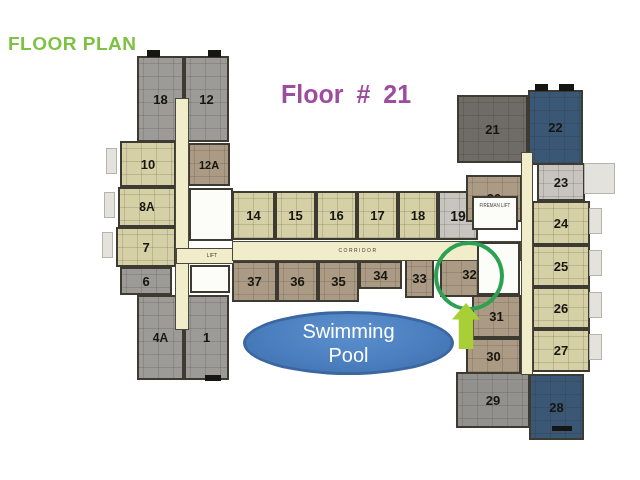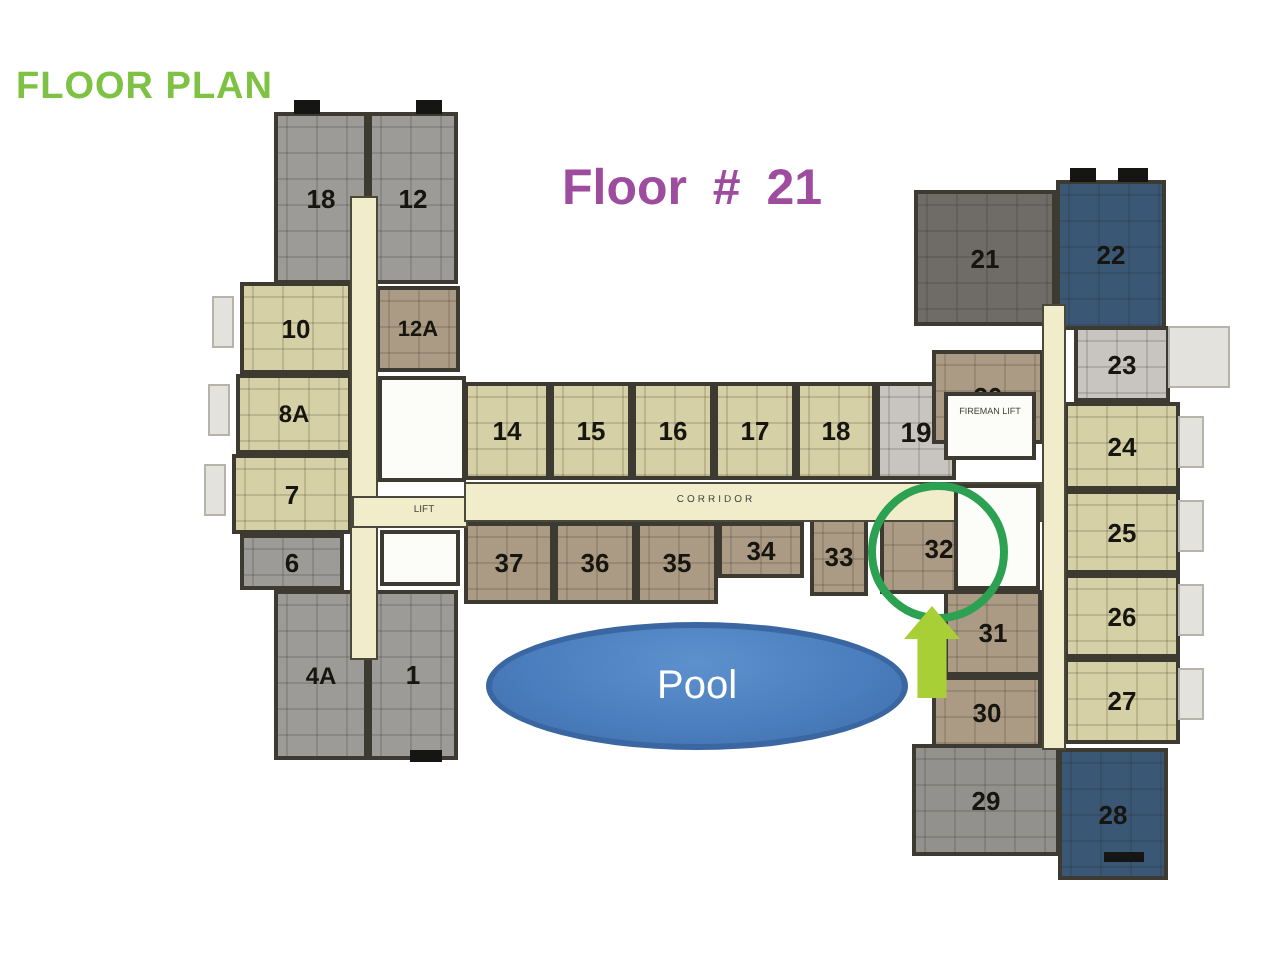--- a/index.html
+++ b/index.html
@@ -89,18 +89,19 @@
     <div class="rect balcony" style="left: 106px; top: 148px; width: 11px; height: 26px;"></div>
     <div class="rect balcony" style="left: 104px; top: 192px; width: 11px; height: 26px;"></div>
     <div class="rect balcony" style="left: 102px; top: 232px; width: 11px; height: 26px;"></div>
     <div class="label-tiny" style="left: 190px; top: 252px; width: 44px; font-size: 5px;">LIFT</div>
     <div class="label-tiny" style="left: 322px; top: 247px; width: 72px; font-size: 5px; letter-spacing: 1.5px;">CORRIDOR</div>
     <div class="label-tiny" style="left: 474px; top: 203px; width: 42px; font-size: 4.5px;">FIREMAN LIFT</div>
     <div class="title-green">FLOOR PLAN</div>
   <div class="title-purple">Floor # 21</div>
 
   <div class="pool">
+    <div class="pool-line">Swimming</div>
     <div class="pool-line">Pool</div>
   </div>
 
   <div class="hl-circle"></div>
   <div class="hl-arrow"></div>
 </div>
 
 </body></html>

